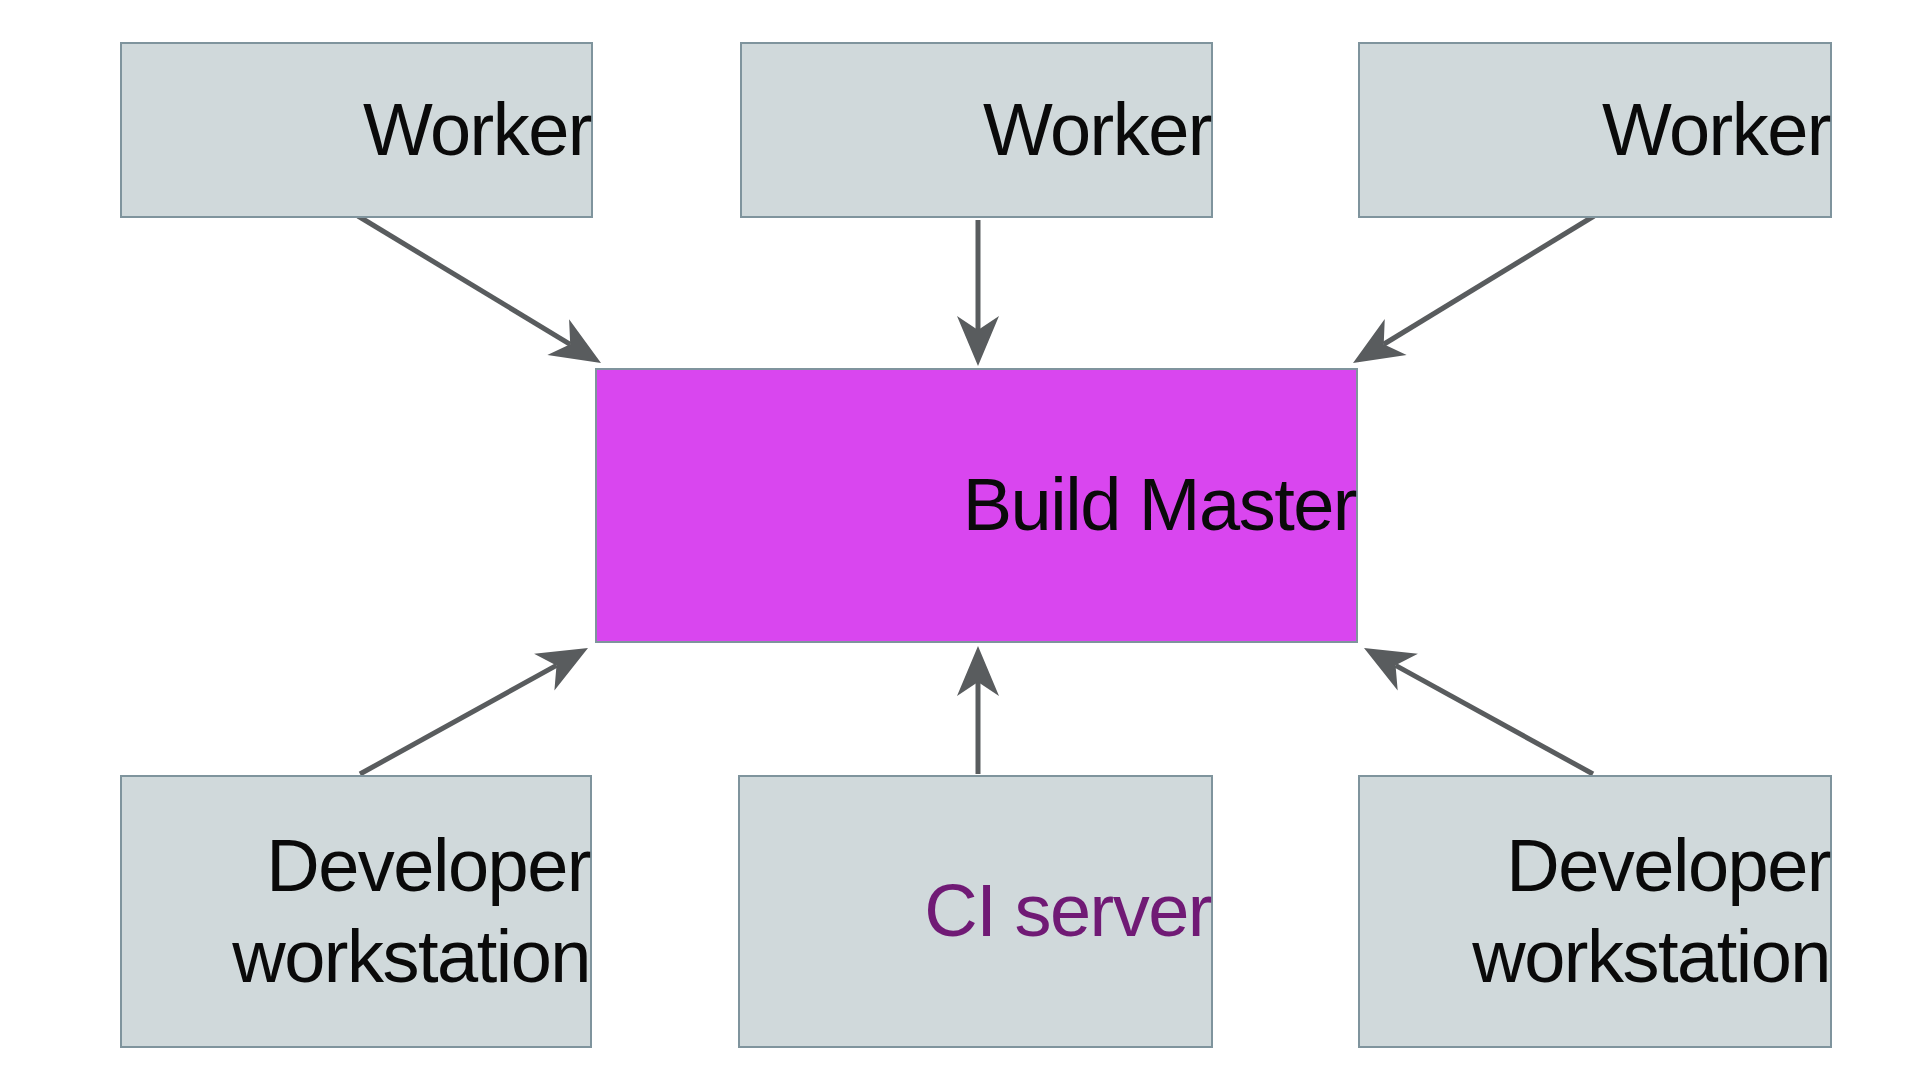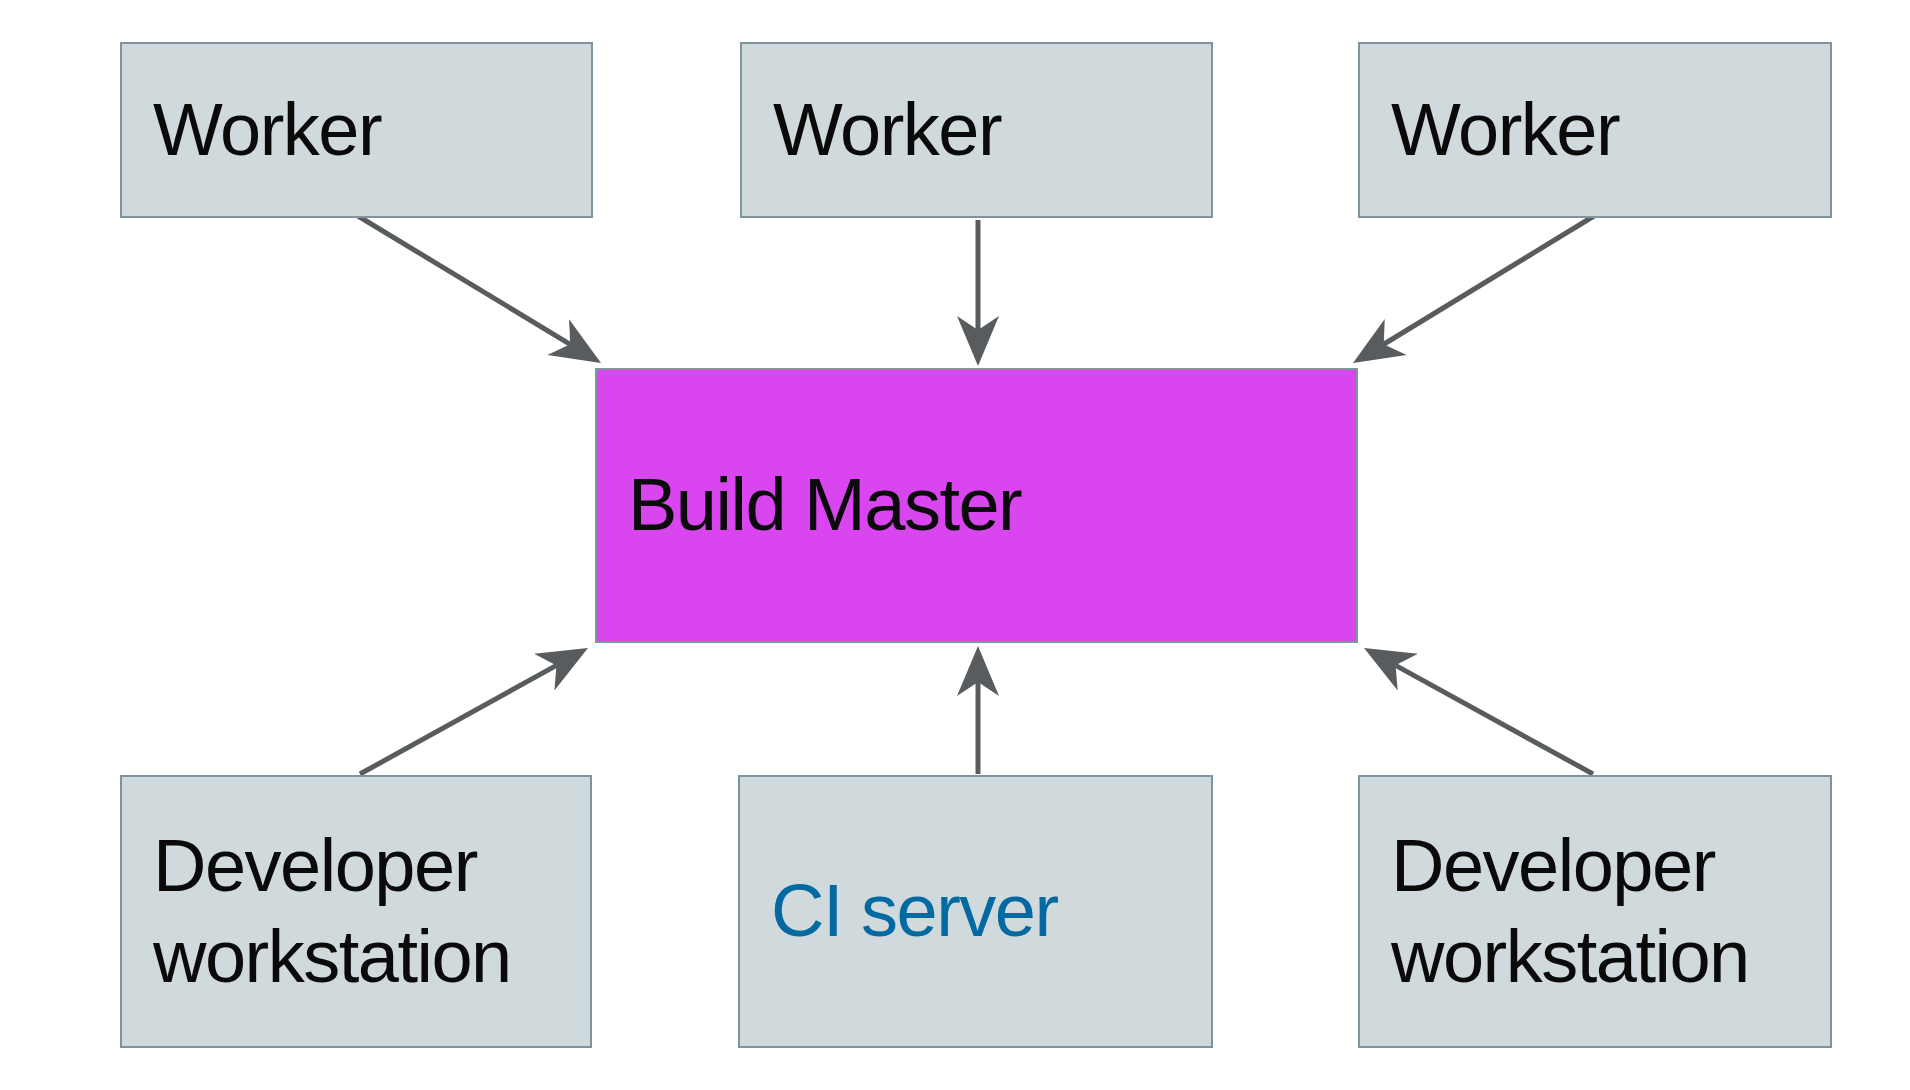--- a/index.html
+++ b/index.html
@@ -22,22 +22,21 @@
     width: 1910px;
     height: 1090px;
     pointer-events: none;
   }
   .node {
     position: absolute;
     box-sizing: border-box;
     display: flex;
     align-items: center;
     justify-content: center;
-    text-align: left;
-    padding-left: 31px;
+    text-align: right;
   }
   .node-label {
     display: block;
     width: 100%;
     font-size: 74px;
     line-height: 1.22;
     letter-spacing: -1.5px;
     font-weight: 400;
   }
 </style>
@@ -69,20 +68,20 @@
   </div>
   <div class="node" style="left: 1358px; top: 42px; width: 474px; height: 176px; background: rgb(208, 217, 219); border: 2px solid rgb(127, 148, 157); color: rgb(10, 10, 10);">
     <span class="node-label">Worker</span>
   </div>
   <div class="node" style="left: 595px; top: 368px; width: 763px; height: 275px; background: #d946ef; border: 2px solid rgb(127, 148, 157); color: rgb(10, 10, 10);">
     <span class="node-label">Build Master</span>
   </div>
   <div class="node" style="left: 120px; top: 775px; width: 472px; height: 273px; background: rgb(208, 217, 219); border: 2px solid rgb(127, 148, 157); color: rgb(10, 10, 10);">
     <span class="node-label">Developer workstation</span>
   </div>
-  <div class="node" style="left: 738px; top: 775px; width: 475px; height: 273px; background: rgb(208, 217, 219); border: 2px solid rgb(127, 148, 157); color: #0369a1;">
+  <div class="node" style="left: 738px; top: 775px; width: 475px; height: 273px; background: rgb(208, 217, 219); border: 2px solid rgb(127, 148, 157); color: #701a75;">
     <span class="node-label">CI server</span>
   </div>
   <div class="node" style="left: 1358px; top: 775px; width: 474px; height: 273px; background: rgb(208, 217, 219); border: 2px solid rgb(127, 148, 157); color: rgb(10, 10, 10);">
     <span class="node-label">Developer workstation</span>
   </div>
 
 </div>
 
 </body></html>

